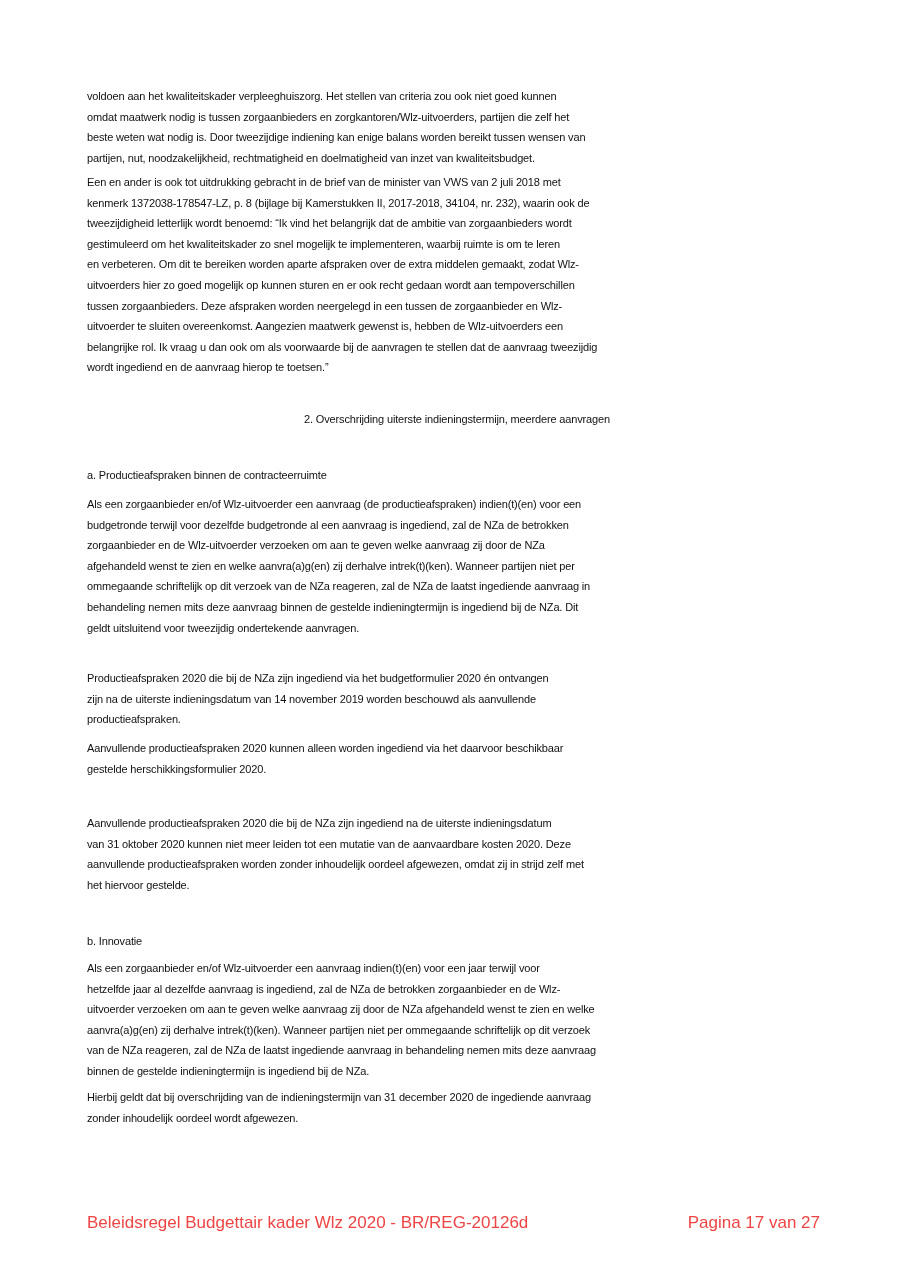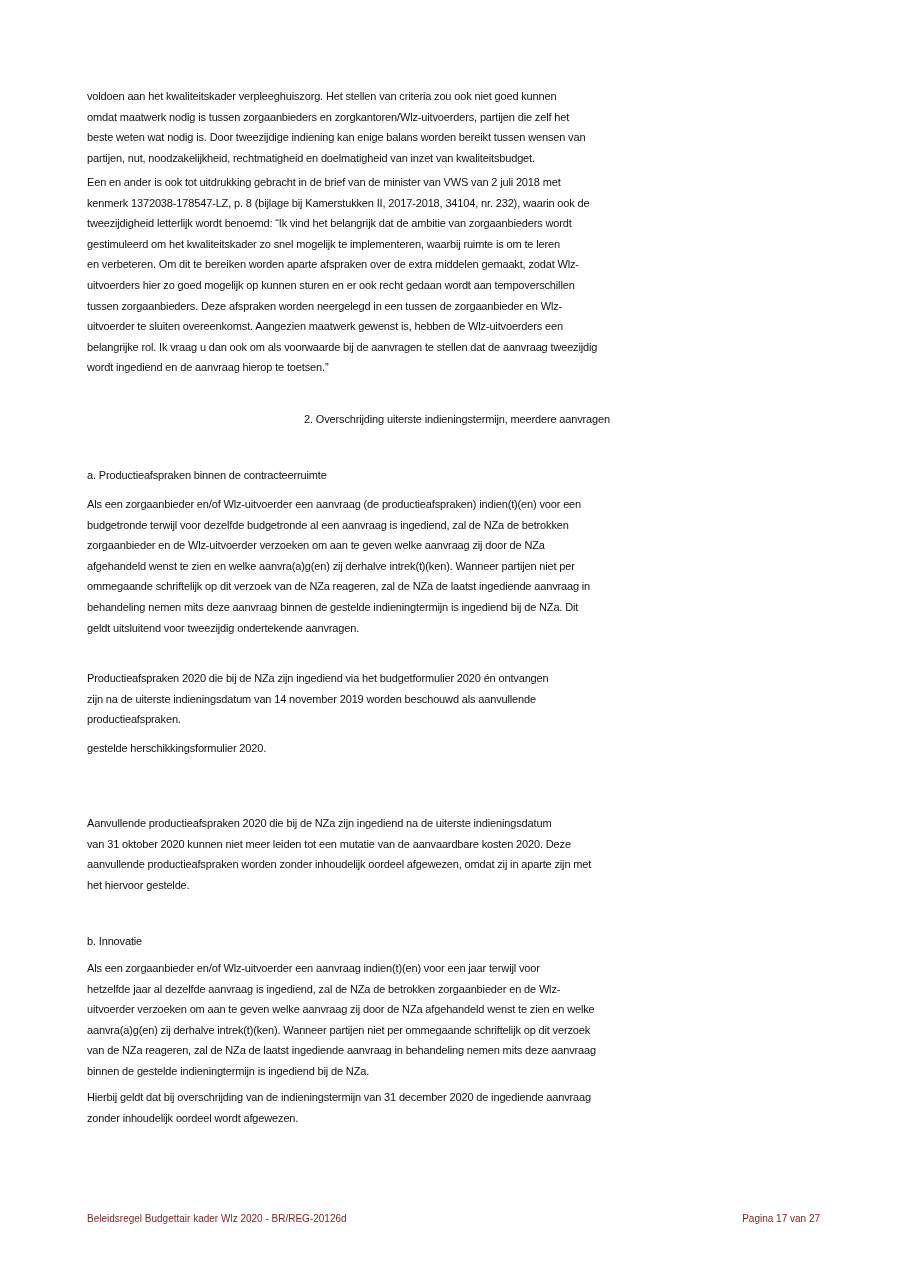--- a/index.html
+++ b/index.html
@@ -1,22 +1,22 @@
 <!DOCTYPE html>
 <html><head>
   <meta charset="utf-8">
   <style>
     html, body { margin: 0; padding: 0; background: #ffffff; }
     body { width: 900px; height: 1273px; position: relative; overflow: hidden;
            font-family: "Liberation Sans", sans-serif; color: #111111; }
     .p { font-size: 11px; line-height: 20.6px; margin: 0; letter-spacing: -0.15px; }
     .line { display: block; white-space: nowrap; }
     .blk { position: absolute; left: 87px; width: 740px; }
-    .footer { position: absolute; left: 87px; top: 1213px; width: 733px; font-size: 10px;
-              display: flex; justify-content: space-between; color: #7f1d1d; }
+    .footer { position: absolute; left: 87px; top: 1213px; width: 733px; font-size: 17px;
+              display: flex; justify-content: space-between; color: #ef4444; }
   </style>
 </head>
 <body>
 
 <div class="blk" style="top:86px;">
   <p class="p">
       <span class="line">voldoen aan het kwaliteitskader verpleeghuiszorg. Het stellen van criteria zou ook niet goed kunnen</span>
       <span class="line">omdat maatwerk nodig is tussen zorgaanbieders en zorgkantoren/Wlz-uitvoerders, partijen die zelf het</span>
       <span class="line">beste weten wat nodig is. Door tweezijdige indiening kan enige balans worden bereikt tussen wensen van</span>
       <span class="line">partijen, nut, noodzakelijkheid, rechtmatigheid en doelmatigheid van inzet van kwaliteitsbudget.</span>
@@ -61,29 +61,30 @@
 <div class="blk" style="top:668px;">
   <p class="p">
       <span class="line">Productieafspraken 2020 die bij de NZa zijn ingediend via het budgetformulier 2020 én ontvangen</span>
       <span class="line">zijn na de uiterste indieningsdatum van 14 november 2019 worden beschouwd als aanvullende</span>
       <span class="line">productieafspraken.</span>
     </p>
 </div>
 
 <div class="blk" style="top:738px;">
   <p class="p">
+      <span class="line">Aanvullende productieafspraken 2020 kunnen alleen worden ingediend via het daarvoor beschikbaar</span>
       <span class="line">gestelde herschikkingsformulier 2020.</span>
     </p>
 </div>
 
 <div class="blk" style="top:813px;">
   <p class="p">
       <span class="line">Aanvullende productieafspraken 2020 die bij de NZa zijn ingediend na de uiterste indieningsdatum</span>
       <span class="line">van 31 oktober 2020 kunnen niet meer leiden tot een mutatie van de aanvaardbare kosten 2020. Deze</span>
-      <span class="line">aanvullende productieafspraken worden zonder inhoudelijk oordeel afgewezen, omdat zij in aparte zijn met</span>
+      <span class="line">aanvullende productieafspraken worden zonder inhoudelijk oordeel afgewezen, omdat zij in strijd zelf met</span>
       <span class="line">het hiervoor gestelde.</span>
     </p>
 </div>
 
 <div class="blk" style="top:931px;">
   <p class="p">b. Innovatie</p>
 </div>
 
 <div class="blk" style="top:958px;">
   <p class="p">

